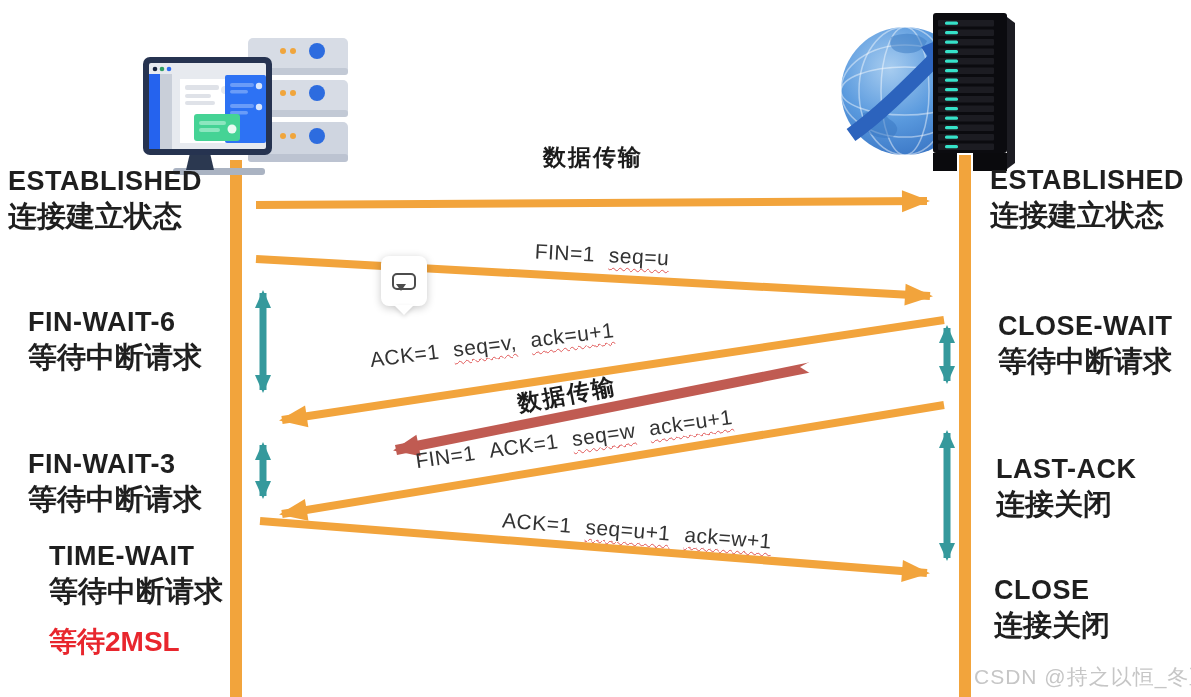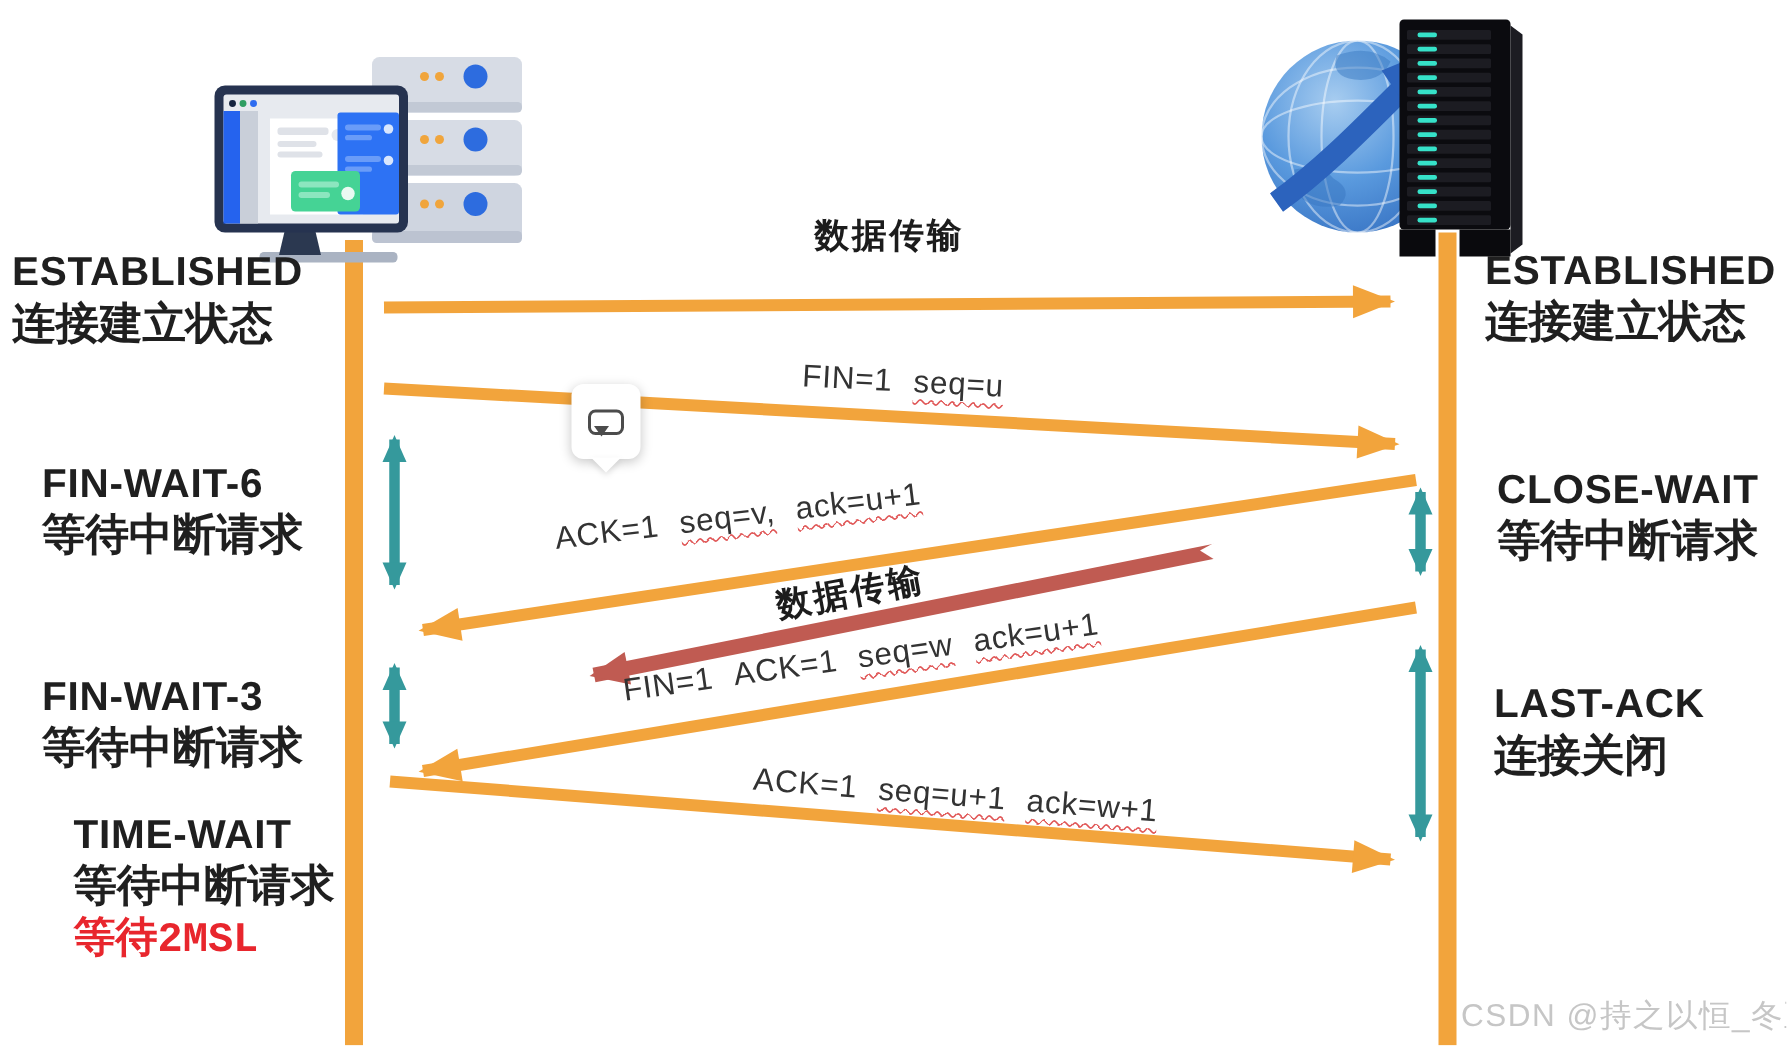--- a/index.html
+++ b/index.html
@@ -18,21 +18,21 @@
   .ln-o{stroke:var(--orange);stroke-width:8;fill:none}
   .ln-t{stroke:var(--teal);stroke-width:7;fill:none}
   .ln-r{stroke:var(--red-arrow);stroke-width:10;fill:none}
   .mh-o{fill:var(--orange)} .mh-t{fill:var(--teal)} .mh-r{fill:var(--red-arrow)}
 
   
   .state{position:absolute;z-index:3;color:var(--ink);line-height:1.05}
   .s-name{font-size:27px;font-weight:700;letter-spacing:.5px;white-space:nowrap}
   .s-desc{font-size:29px;margin-top:6px;font-family:Liberation Serif, serif;
           font-weight:600;white-space:nowrap}
-  .s-extra{font-size:28px;margin-top:6px;font-family:Liberation Mono, monospace;
+  .s-extra{font-size:28px;margin-top:20px;font-family:Liberation Sans, sans-serif;
           font-weight:700;color:var(--red-text);white-space:nowrap}
 
   
   .msg{position:absolute;z-index:3;display:flex;gap:14px;white-space:nowrap;
        transform:translate(-50%,-50%) rotate(var(--r,0deg));
        font-size:21px;color:var(--msg-ink);letter-spacing:.5px}
   .msg.zh{font-family:"Liberation Serif","DejaVu Serif",serif;font-weight:600;
           font-size:23px;color:#1c1c1c;letter-spacing:2px}
   .msg .sq{text-decoration:underline;text-decoration-style:wavy;
            text-decoration-color:#e05656;text-decoration-thickness:1px;text-underline-offset:4px}
@@ -226,20 +226,24 @@
     <div class="s-desc">连接建立状态</div>
   </div>
   <div class="state" style="left:998px;top:312px">
     <div class="s-name">CLOSE-WAIT</div>
     <div class="s-desc">等待中断请求</div>
   </div>
   <div class="state" style="left:996px;top:455px">
     <div class="s-name">LAST-ACK</div>
     <div class="s-desc">连接关闭</div>
   </div>
+  <div class="state" style="left:994px;top:576px">
+    <div class="s-name">CLOSE</div>
+    <div class="s-desc">连接关闭</div>
+  </div>
 
   <div class="msg zh" style="--r:0deg;left:593px;top:157px">
       <span>数据传输</span>
     </div>
   <div class="msg" style="--r:3deg;left:602px;top:255px">
       <span>FIN=1</span>
       <span class="sq">seq=u</span>
     </div>
   <div class="msg" style="--r:-7deg;left:492px;top:345px">
       <span>ACK=1</span>

